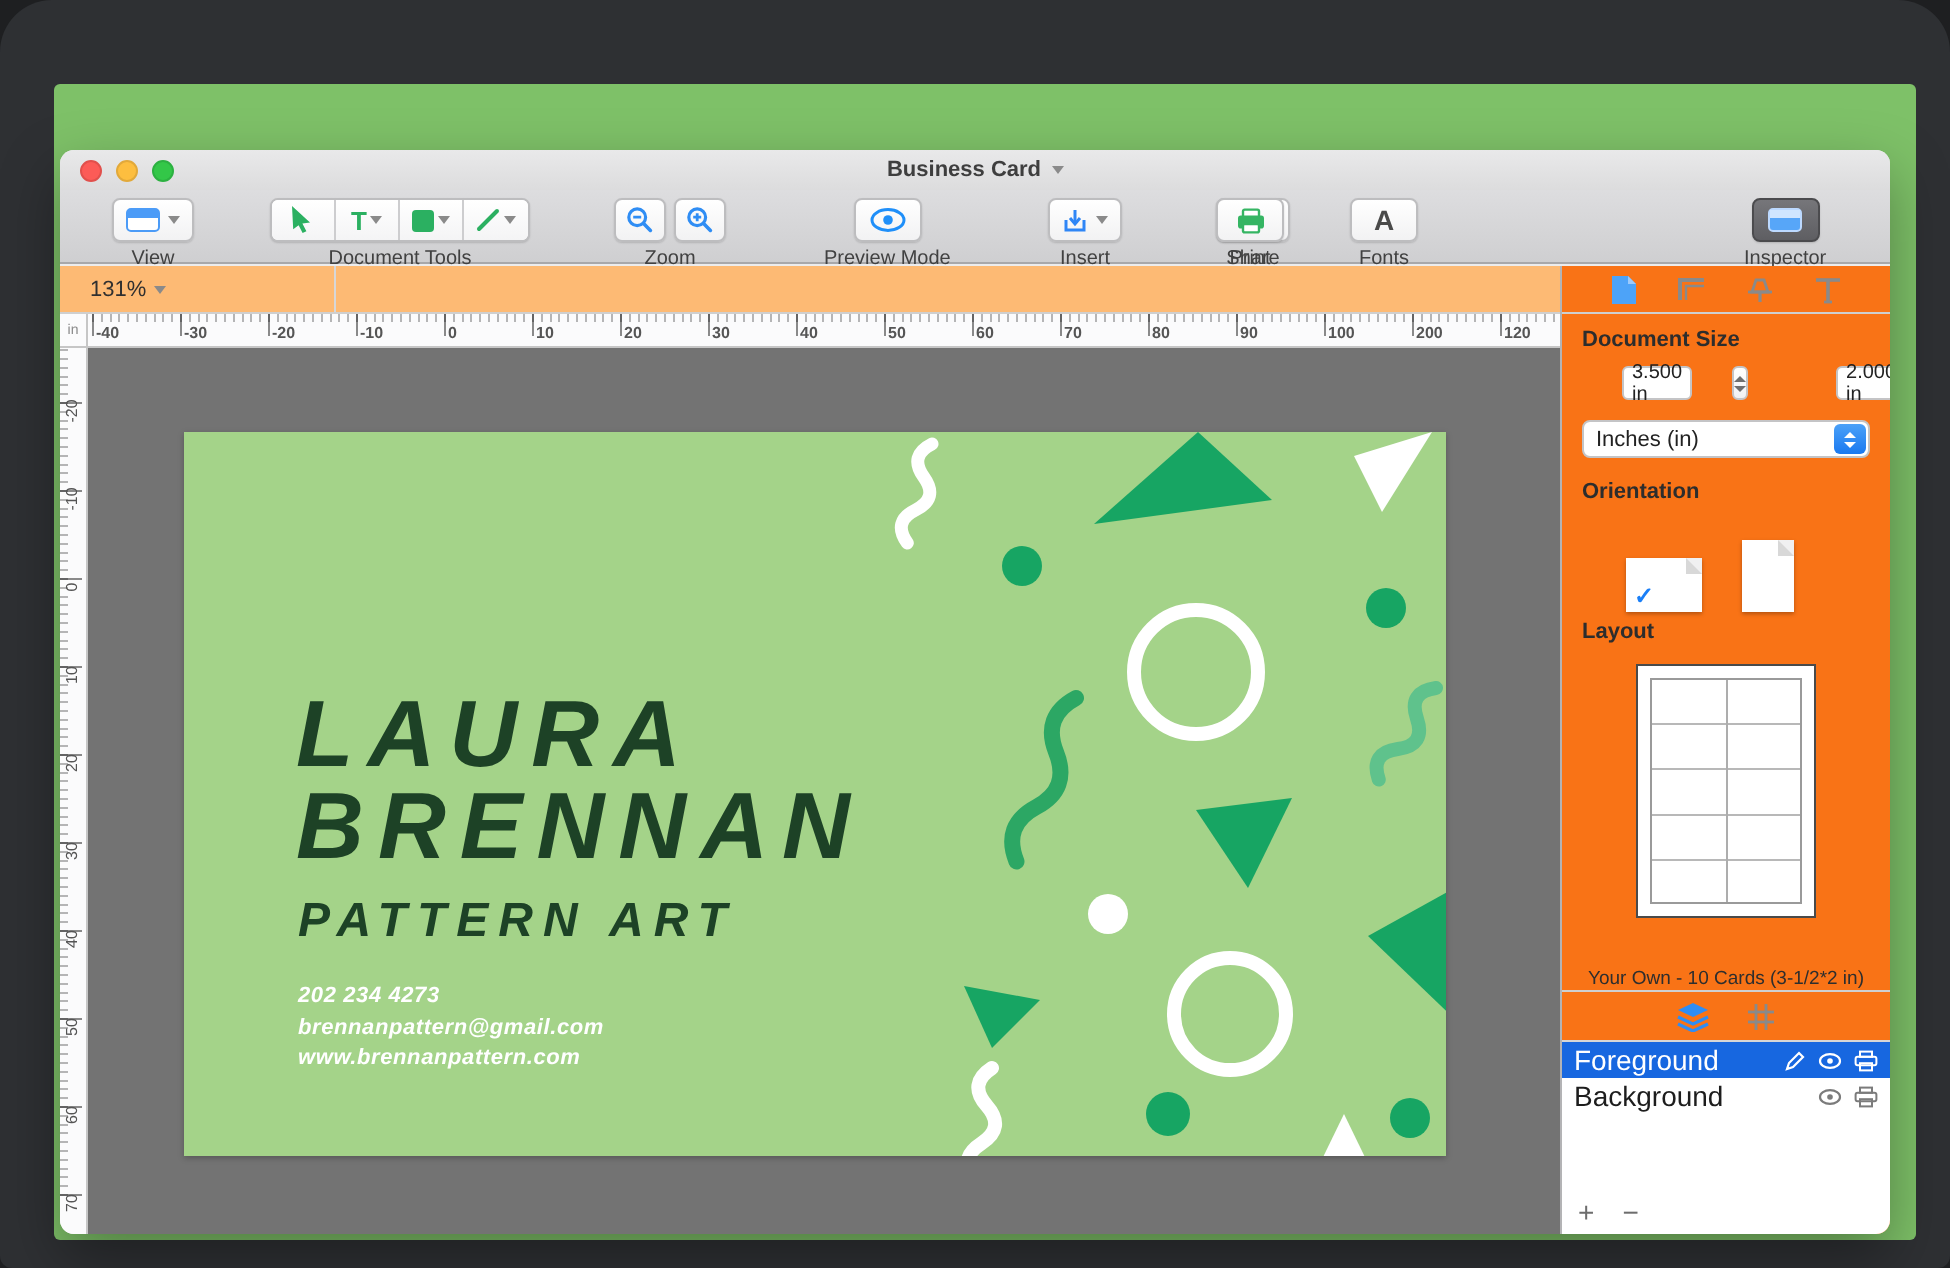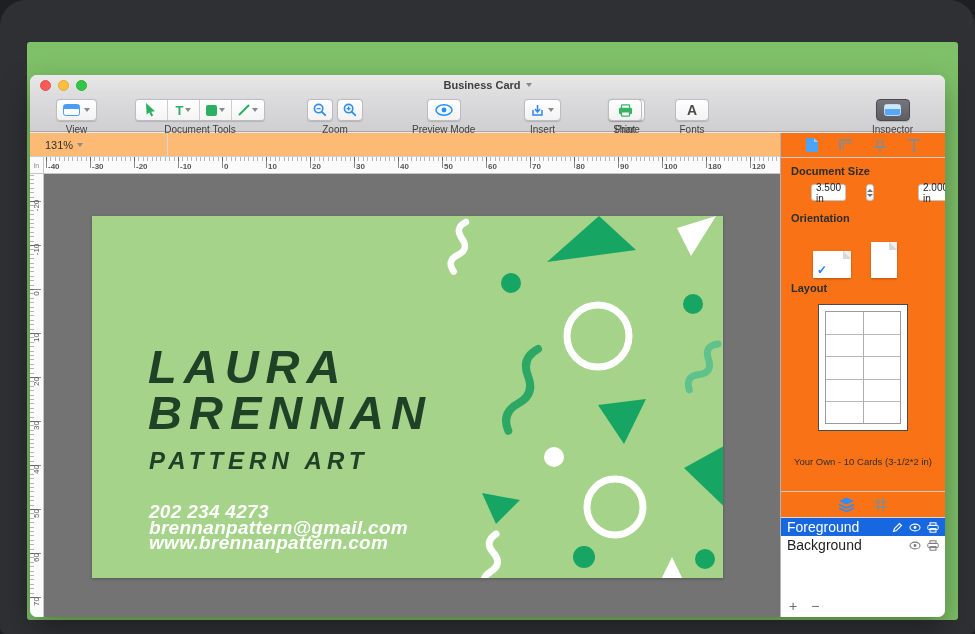--- a/index.html
+++ b/index.html
@@ -57,21 +57,21 @@
       repeating-linear-gradient(to bottom, rgba(0,0,0,.28) 0 1px, transparent 1px 4.4px);
     background-size:11px 100%,4px 100%;background-repeat:no-repeat,no-repeat;background-position:0 -17px,0 -17px;}
   .v-ruler .rlabel{position:absolute;left:0;width:12px;font-size:8px;color:#555;transform:rotate(-90deg);transform-origin:center;text-align:center;}
   .canvas{flex:1;position:relative;background:#737373;overflow:hidden;font-style:italic;}
 
   
   .card{position:absolute;left:48px;top:42px;width:631px;height:362px;background:#a4d389;overflow:hidden;box-shadow:0 1px 3px rgba(0,0,0,.25);}
   .card svg.deco{position:absolute;left:0;top:0;}
   .card-name{position:absolute;left:56px;top:128px;font-size:47px;line-height:46px;font-weight:bold;letter-spacing:7px;color:#1d4226;}
   .card-sub{position:absolute;left:57px;top:231px;font-size:24px;font-weight:bold;letter-spacing:5px;color:#1d4226;}
-  .card-contact{position:absolute;left:57px;top:288px;font-size:19px;line-height:15.5px;font-weight:bold;color:#ffffff;letter-spacing:.3px;}
+  .card-contact{position:absolute;left:57px;top:275px;font-size:11px;line-height:15.5px;font-weight:bold;color:#ffffff;letter-spacing:.3px;}
 
   
   .sidebar{width:165px;background:#f97316;border-left:1px solid #b3b3b5;display:flex;flex-direction:column;position:relative;}
   .insp-tabs{height:25px;border-bottom:1px solid #cfcfcf;display:flex;align-items:center;justify-content:space-between;padding:0 24px;}
   .insp-body{padding:7px 10px 0 10px;}
   .insp-label{font-size:11px;font-weight:bold;color:#2d2d2d;}
   .size-row{display:flex;align-items:center;margin-top:7px;gap:20px;}
   .fld{height:17px;background:#fff;border:1px solid #c4c4c6;border-radius:3px;font-size:10px;color:#222;display:flex;align-items:center;justify-content:flex-end;padding:0 4px;width:50px;}
   .stepper{width:11px;height:17px;border:1px solid #c4c4c6;border-radius:3px;background:linear-gradient(#fff,#f1f1f2);display:flex;flex-direction:column;align-items:center;justify-content:center;gap:2px;}
   .stepper i{width:0;height:0;border-left:3px solid transparent;border-right:3px solid transparent;}
@@ -258,21 +258,21 @@
                 <span class="rlabel" style="left: 222px;">10</span>
                 <span class="rlabel" style="left: 266px;">20</span>
                 <span class="rlabel" style="left: 310px;">30</span>
                 <span class="rlabel" style="left: 354px;">40</span>
                 <span class="rlabel" style="left: 398px;">50</span>
                 <span class="rlabel" style="left: 442px;">60</span>
                 <span class="rlabel" style="left: 486px;">70</span>
                 <span class="rlabel" style="left: 530px;">80</span>
                 <span class="rlabel" style="left: 574px;">90</span>
                 <span class="rlabel" style="left: 618px;">100</span>
-                <span class="rlabel" style="left: 662px;">180</span>
+                <span class="rlabel" style="left: 662px;">200</span>
                 <span class="rlabel" style="left: 706px;">120</span>
               </div>
           </div>
           <div class="canvas-row">
             <div class="v-ruler">
                 <span class="rlabel" style="top: 27px;">-20</span>
                 <span class="rlabel" style="top: 71px;">-10</span>
                 <span class="rlabel" style="top: 115px;">0</span>
                 <span class="rlabel" style="top: 159px;">10</span>
                 <span class="rlabel" style="top: 203px;">20</span>
@@ -357,20 +357,27 @@
                   <line x1="1" y1="1" x2="9" y2="1" stroke="#555" stroke-width="1.3"></line>
                   <line x1="1" y1="12" x2="9" y2="12" stroke="#555" stroke-width="1.3"></line>
                   <line x1="5" y1="1" x2="5" y2="12" stroke="#555" stroke-width="1.3"></line>
                 </svg>
               <div class="fld">2.000 in</div>
               <div class="stepper">
                   <i class="up"></i>
                   <i class="dn"></i>
                 </div>
             </div>
+            <div class="units">
+              <span>Inches (in)</span>
+              <span class="cap">
+                  <i class="up"></i>
+                  <i class="dn"></i>
+                </span>
+            </div>
             <div class="insp-label" style="margin-top:11px;">Orientation</div>
             <div class="orient-row">
               <div class="page-icon land">
                 <span class="fold"></span>
                 <span class="check">✓</span>
               </div>
               <div class="page-icon port">
                 <span class="fold"></span>
               </div>
             </div>

